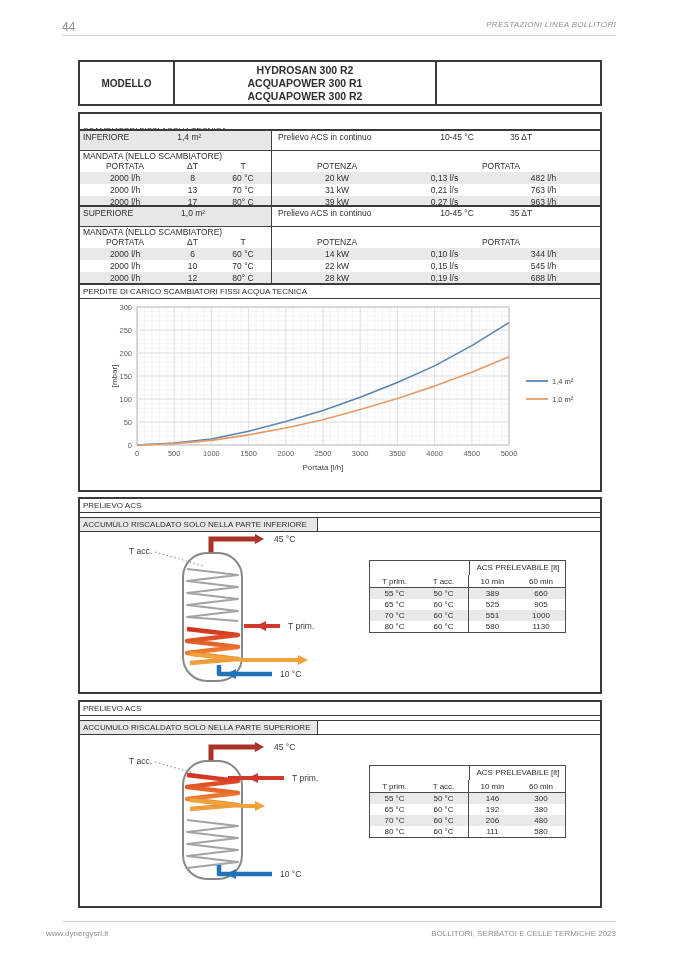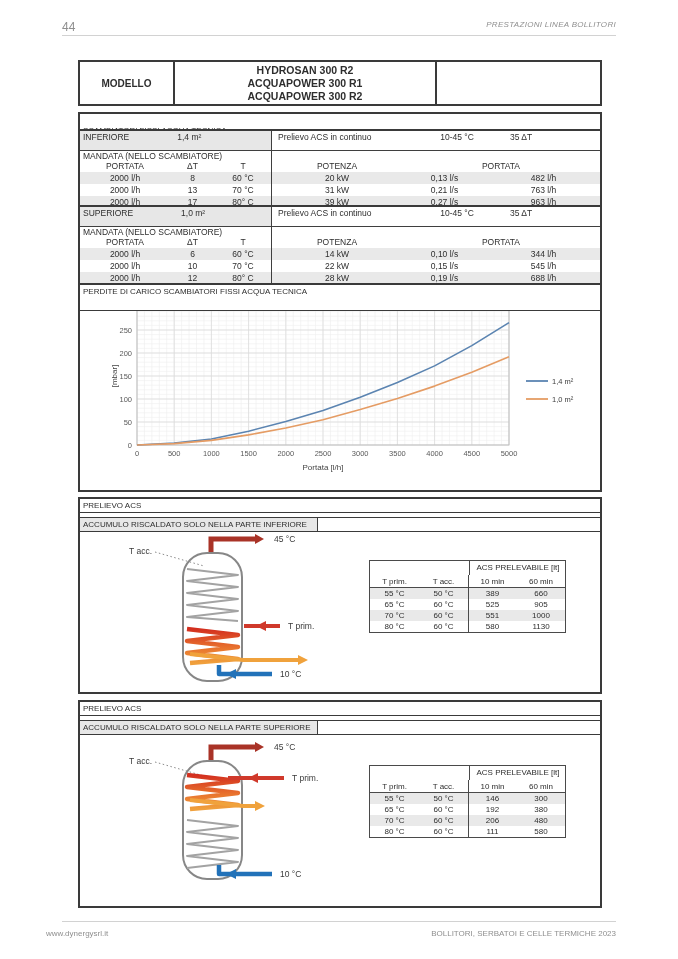--- a/index.html
+++ b/index.html
@@ -36,21 +36,21 @@
   .xrowB .left{border-right:1.5px solid #3f3f3f;padding-left:3px;}
   .xrow{display:grid;grid-template-columns:90px 45px 57px 130px 85px 113px;height:11px;font-size:8.5px;line-height:11px;}
   .xrow.data{height:12px;line-height:12px;}
   .xrow > div{text-align:center;}
   .xrow .t3{border-right:1.5px solid #3f3f3f;}
   .xrow .sp56{grid-column:5/7;}
   .xrow.g{background:#e9e9e9;}
 
   
   .chart-box{position:absolute;left:78px;top:283px;width:524px;height:209px;border:2px solid #3a3a3a;background:#fff;}
-  .chart-title{position:relative;z-index:2;height:26px;border-bottom:1px solid #3a3a3a;background:#fff;font-size:8px;padding:2px 3px;}
+  .chart-title{position:relative;z-index:2;height:14px;border-bottom:1px solid #3a3a3a;background:#fff;font-size:8px;padding:2px 3px;}
   #chart-svg{position:absolute;left:0;top:14px;}
 
   
   .p-box{position:absolute;left:78px;width:524px;border:2px solid #3a3a3a;background:#fff;}
   .p-title{height:14px;border-bottom:1px solid #3a3a3a;font-size:8px;padding:2px 3px;}
   .p-spacer{height:4px;}
   .p-sub{height:15px;border-top:1px solid #3a3a3a;border-bottom:1px solid #3a3a3a;display:flex;}
   .p-sub .gcell{width:238px;background:#e7e7e7;border-right:1px solid #3f3f3f;font-size:8px;padding:2px 3px;}
   .p-content{position:relative;}
   .tank-svg{position:absolute;left:18px;}

